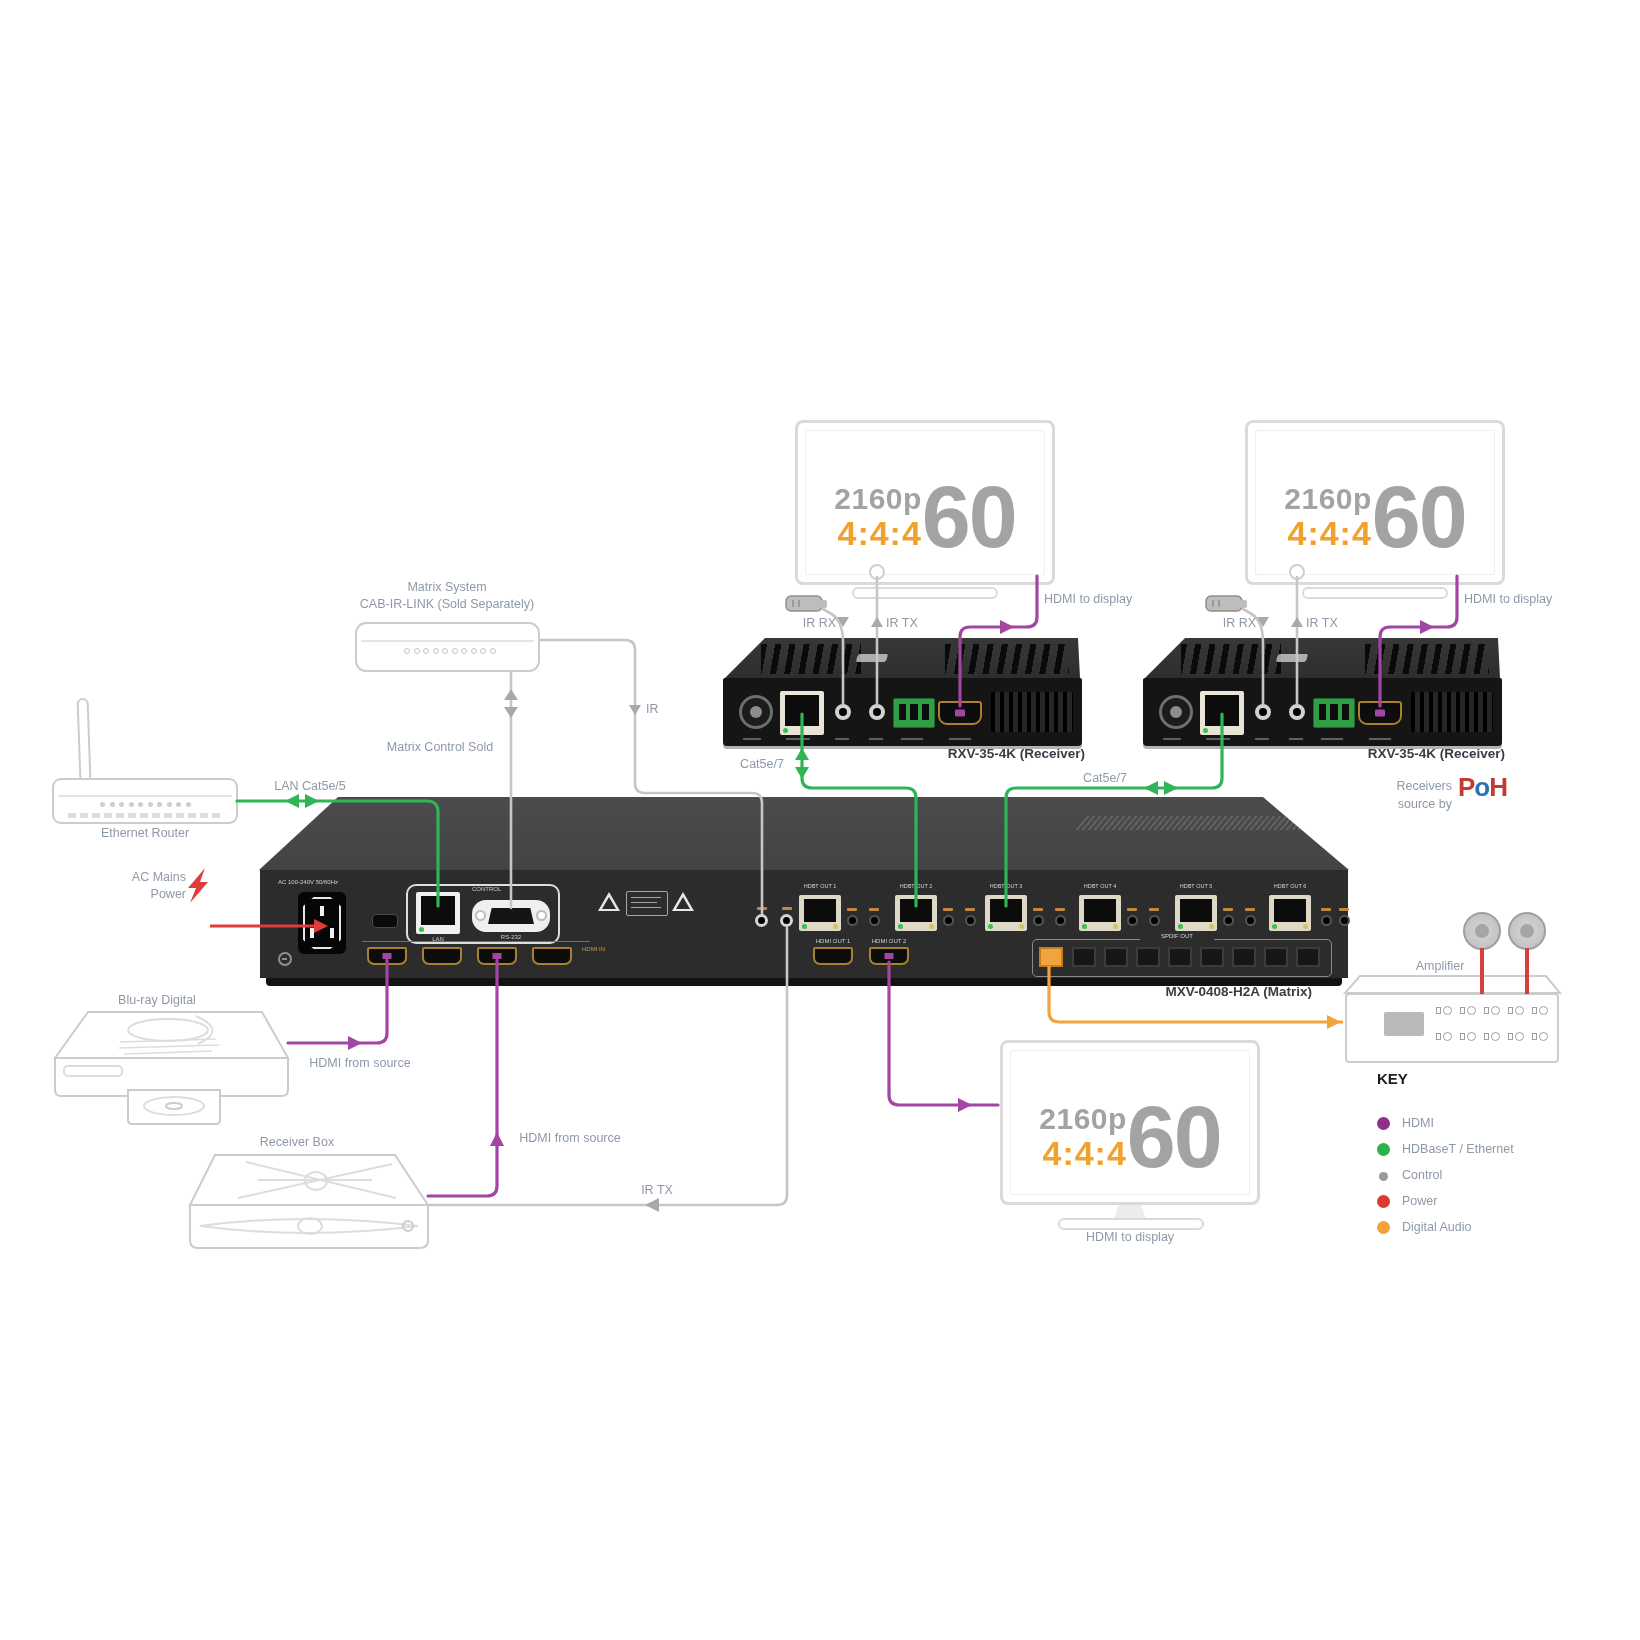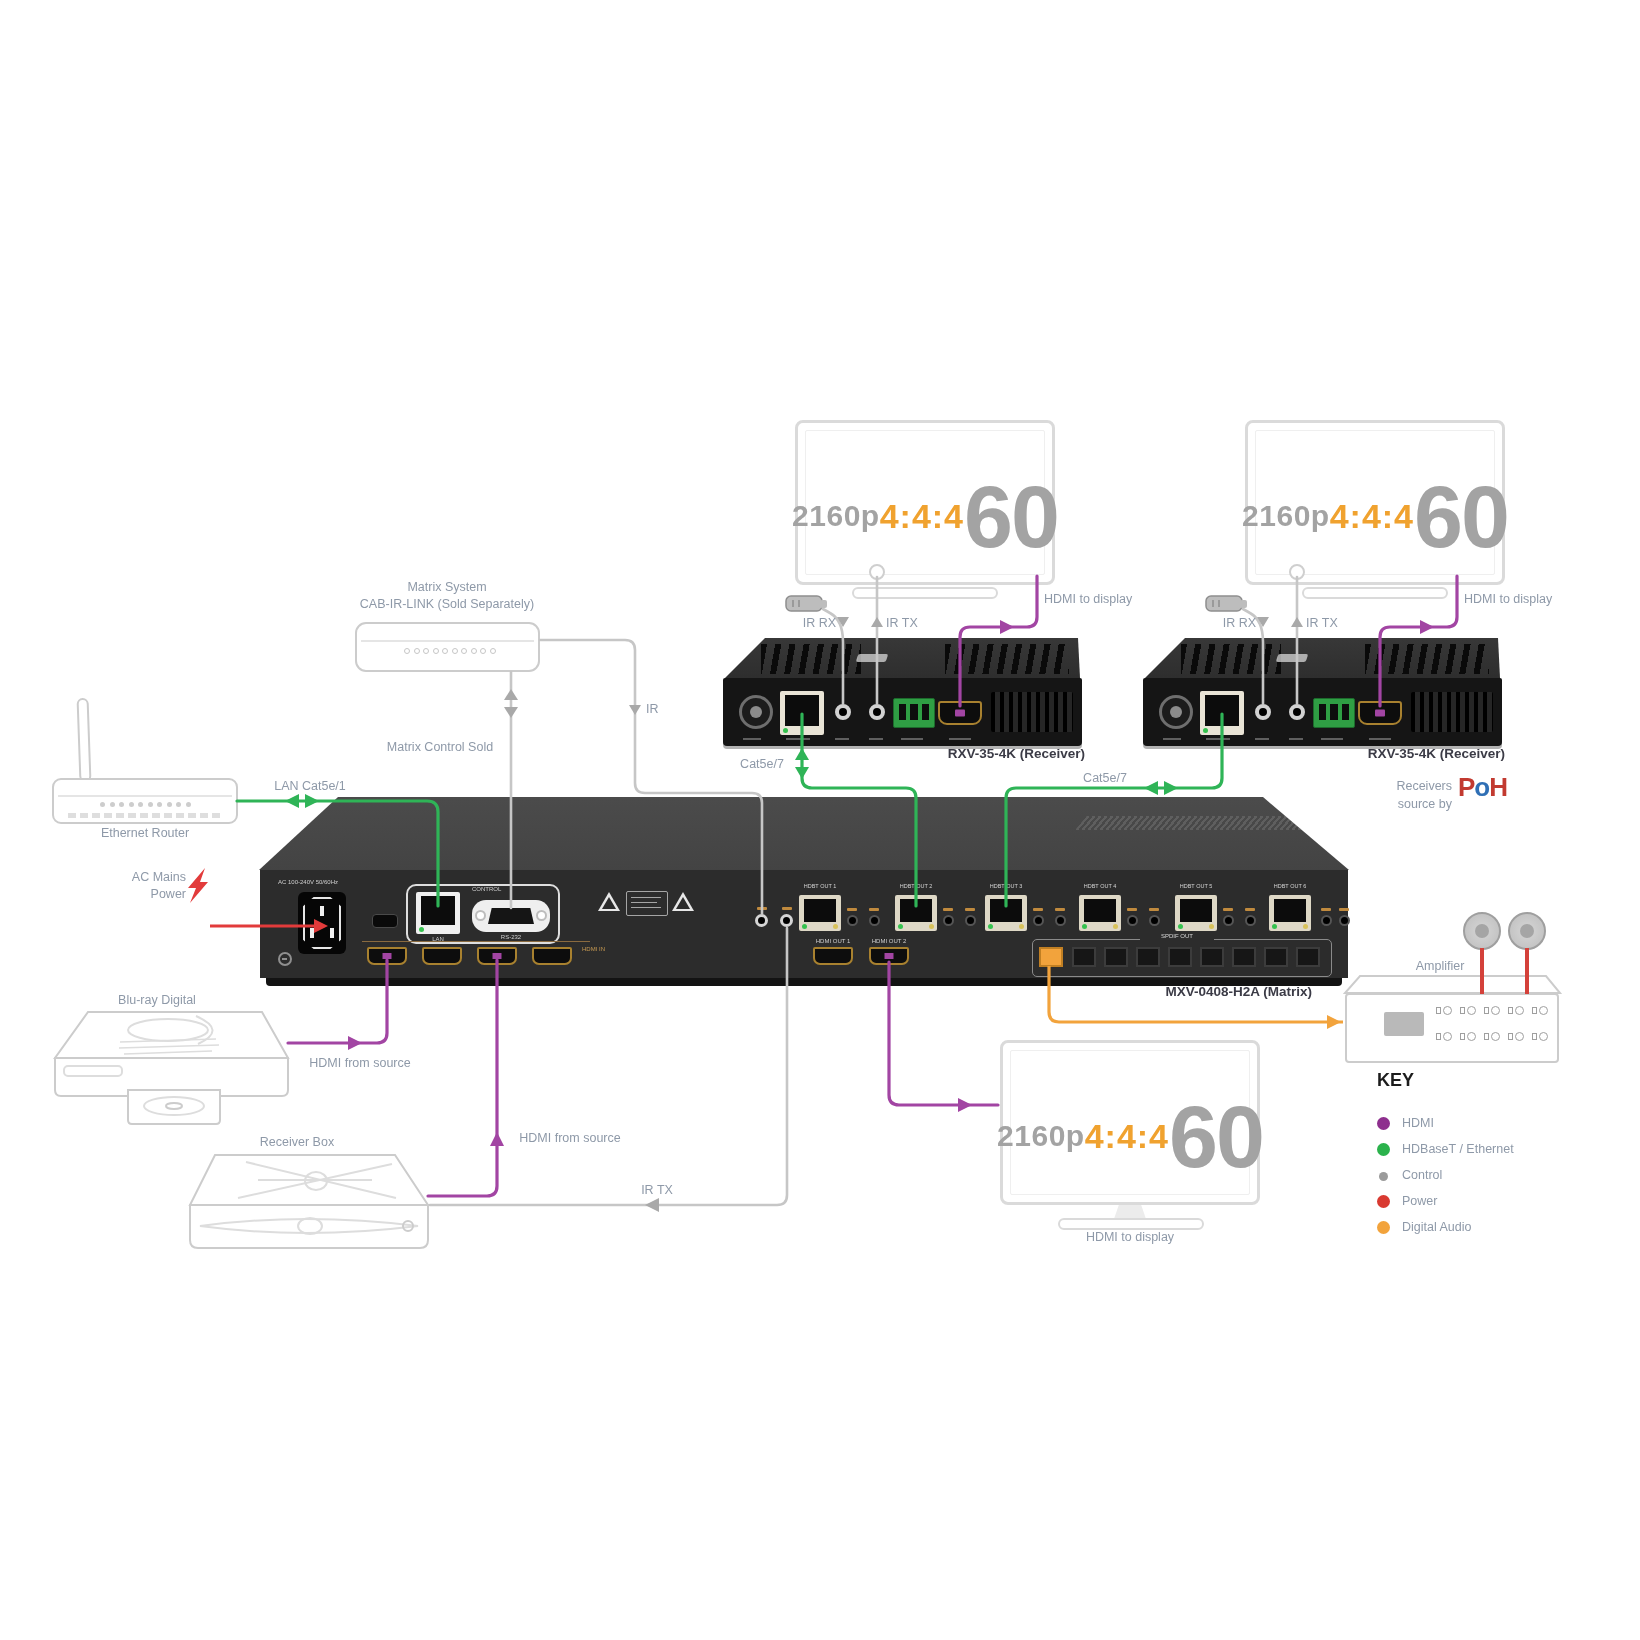--- a/index.html
+++ b/index.html
@@ -7,21 +7,21 @@
   .abs{position:absolute;}
   .lbl{position:absolute;font-size:12.5px;color:#8e99a8;white-space:nowrap;z-index:6;}
   .lbl.c{transform:translateX(-50%);}
   .lbl.r{transform:translateX(-100%);}
   .blbl{position:absolute;font-size:13.5px;font-weight:bold;color:#3b3b46;white-space:nowrap;z-index:6;}
   .blbl.r{transform:translateX(-100%);}
   
   .tv{position:absolute;width:260px;height:165px;background:#fff;border:3px solid #dadada;border-radius:8px;box-sizing:border-box;z-index:2;}
   .tv-screen{position:absolute;inset:7px;border:1px solid #efefef;border-radius:2px;display:flex;justify-content:center;}
   .tv-wrap{display:flex;align-items:center;margin-top:30px;}
-  .tv-col{display:flex;flex-direction:row;align-items:flex-start;}
+  .tv-col{display:flex;flex-direction:column;align-items:flex-end;}
   .tv-2160{font-size:30px;font-weight:bold;color:#a3a3a3;letter-spacing:.5px;}
   .tv-444{font-size:34px;font-weight:800;color:#f0a22f;letter-spacing:1px;margin-top:-2px;}
   .tv-60{font-size:88px;font-weight:bold;color:#a3a3a3;line-height:.82;letter-spacing:-2px;}
   .tv-base{position:absolute;width:146px;height:12px;background:#fff;border:2px solid #dadada;border-radius:7px;box-sizing:border-box;z-index:2;}
   .tv-neck{position:absolute;width:32px;height:14px;background:#ececec;z-index:2;clip-path:polygon(15% 0,85% 0,100% 100%,0 100%);}
   .ir-dot{position:absolute;width:16px;height:16px;border:2px solid #cfcfcf;background:#fff;border-radius:50%;box-sizing:border-box;z-index:4;}
   
   .rx{position:absolute;width:359px;height:110px;z-index:2;}
   .rx-top{position:absolute;inset:0;clip-path:polygon(42px 2px,355px 2px,357px 42px,2px 42px);background:linear-gradient(#383838,#1d1d1d);}
   .rx-vent-t{position:absolute;background:repeating-linear-gradient(100deg,#0a0a0a 0 6px,transparent 6px 14px);}
@@ -397,21 +397,21 @@
   <div class="lbl c" style="left:447px;top:597px;">CAB-IR-LINK (Sold Separately)</div>
   <div class="lbl c" style="left:440px;top:740px;">Matrix Control Sold</div>
   <div class="lbl" style="left:646px;top:702px;">IR</div>
 
   <div class="lbl c" style="left:157px;top:993px;">Blu-ray Digital</div>
   <div class="lbl c" style="left:297px;top:1135px;">Receiver Box</div>
   <div class="lbl c" style="left:360px;top:1056px;">HDMI from source</div>
   <div class="lbl c" style="left:570px;top:1131px;">HDMI from source</div>
   <div class="lbl c" style="left:657px;top:1183px;">IR TX</div>
 
-  <div class="lbl c" style="left:310px;top:779px;">LAN Cat5e/1</div>
+  <div class="lbl c" style="left:310px;top:779px;">LAN Cat5e/5</div>
   <div class="lbl c" style="left:762px;top:757px;">Cat5e/7</div>
   <div class="lbl c" style="left:1105px;top:771px;">Cat5e/7</div>
   <div class="lbl r" style="left:836px;top:616px;">IR RX</div>
   <div class="lbl" style="left:886px;top:616px;">IR TX</div>
   <div class="lbl r" style="left:1256px;top:616px;">IR RX</div>
   <div class="lbl" style="left:1306px;top:616px;">IR TX</div>
   <div class="lbl" style="left:1044px;top:592px;">HDMI to display</div>
   <div class="lbl" style="left:1464px;top:592px;">HDMI to display</div>
   <div class="lbl c" style="left:1130px;top:1230px;">HDMI to display</div>
   <div class="lbl r" style="left:186px;top:870px;">AC Mains</div>
@@ -462,21 +462,21 @@
         </span>
         <span class="post" style="left: 96px; top: 26px;">
           <i class="psq"></i>
           <i class="pci"></i>
         </span>
       </div>
   </div>
   <div class="spk" style="left:1463px;top:912px;"></div>
   <div class="spk" style="left:1508px;top:912px;"></div>
 
-  <div class="blbl" style="left:1377px;top:1070px;font-size:18px;color:#1c1c1c;">KEY</div>
+  <div class="blbl" style="left:1377px;top:1070px;font-size:15px;color:#1c1c1c;">KEY</div>
   <span class="kdot" style="left: 1377px; top: 1117px; background: rgb(142, 47, 142);"></span>
   <div class="lbl" style="left:1402px;top:1116px;">HDMI</div>
   <span class="kdot" style="left: 1377px; top: 1143px; background: rgb(43, 178, 76);"></span>
   <div class="lbl" style="left:1402px;top:1142px;">HDBaseT / Ethernet</div>
   <span class="kdot small" style="left: 1379px; top: 1172px; background: rgb(155, 155, 155);"></span>
   <div class="lbl" style="left:1402px;top:1168px;">Control</div>
   <span class="kdot" style="left: 1377px; top: 1195px; background: rgb(217, 58, 49);"></span>
   <div class="lbl" style="left:1402px;top:1194px;">Power</div>
   <span class="kdot" style="left: 1377px; top: 1221px; background: rgb(242, 163, 60);"></span>
   <div class="lbl" style="left:1402px;top:1220px;">Digital Audio</div>

